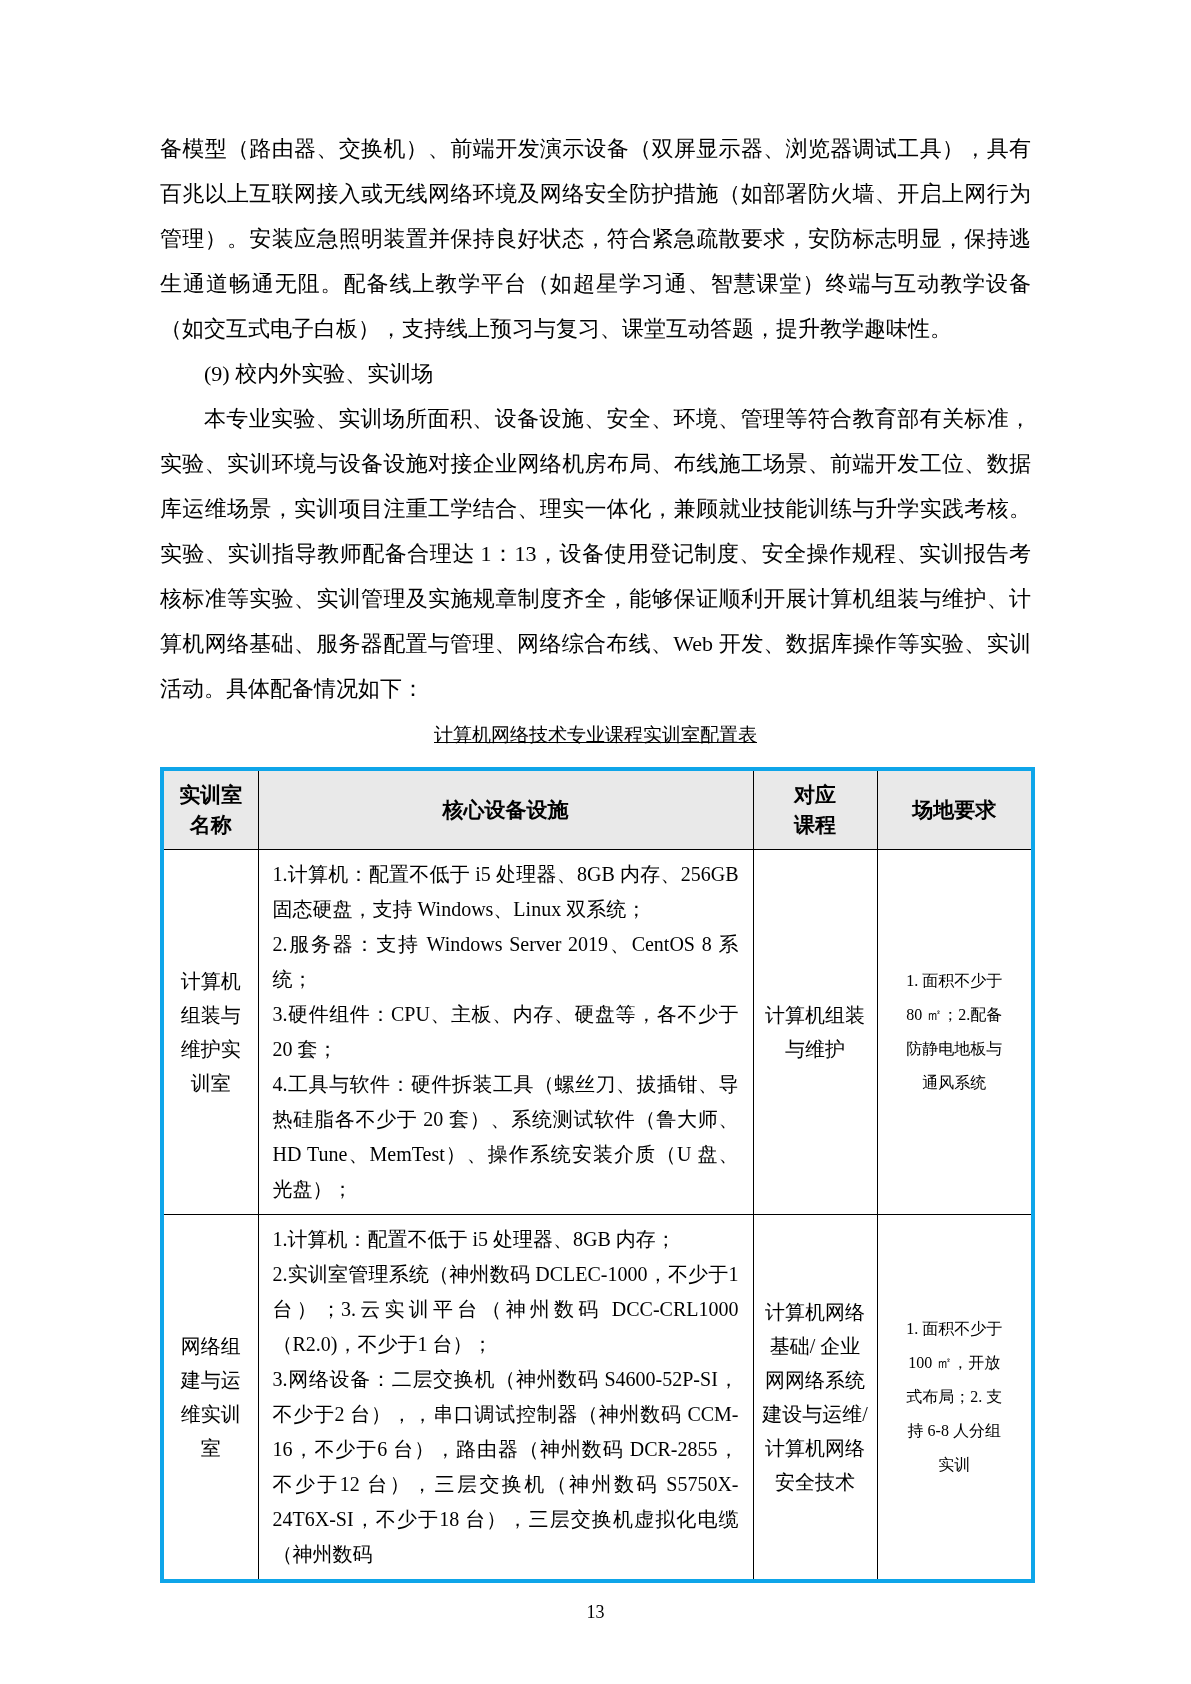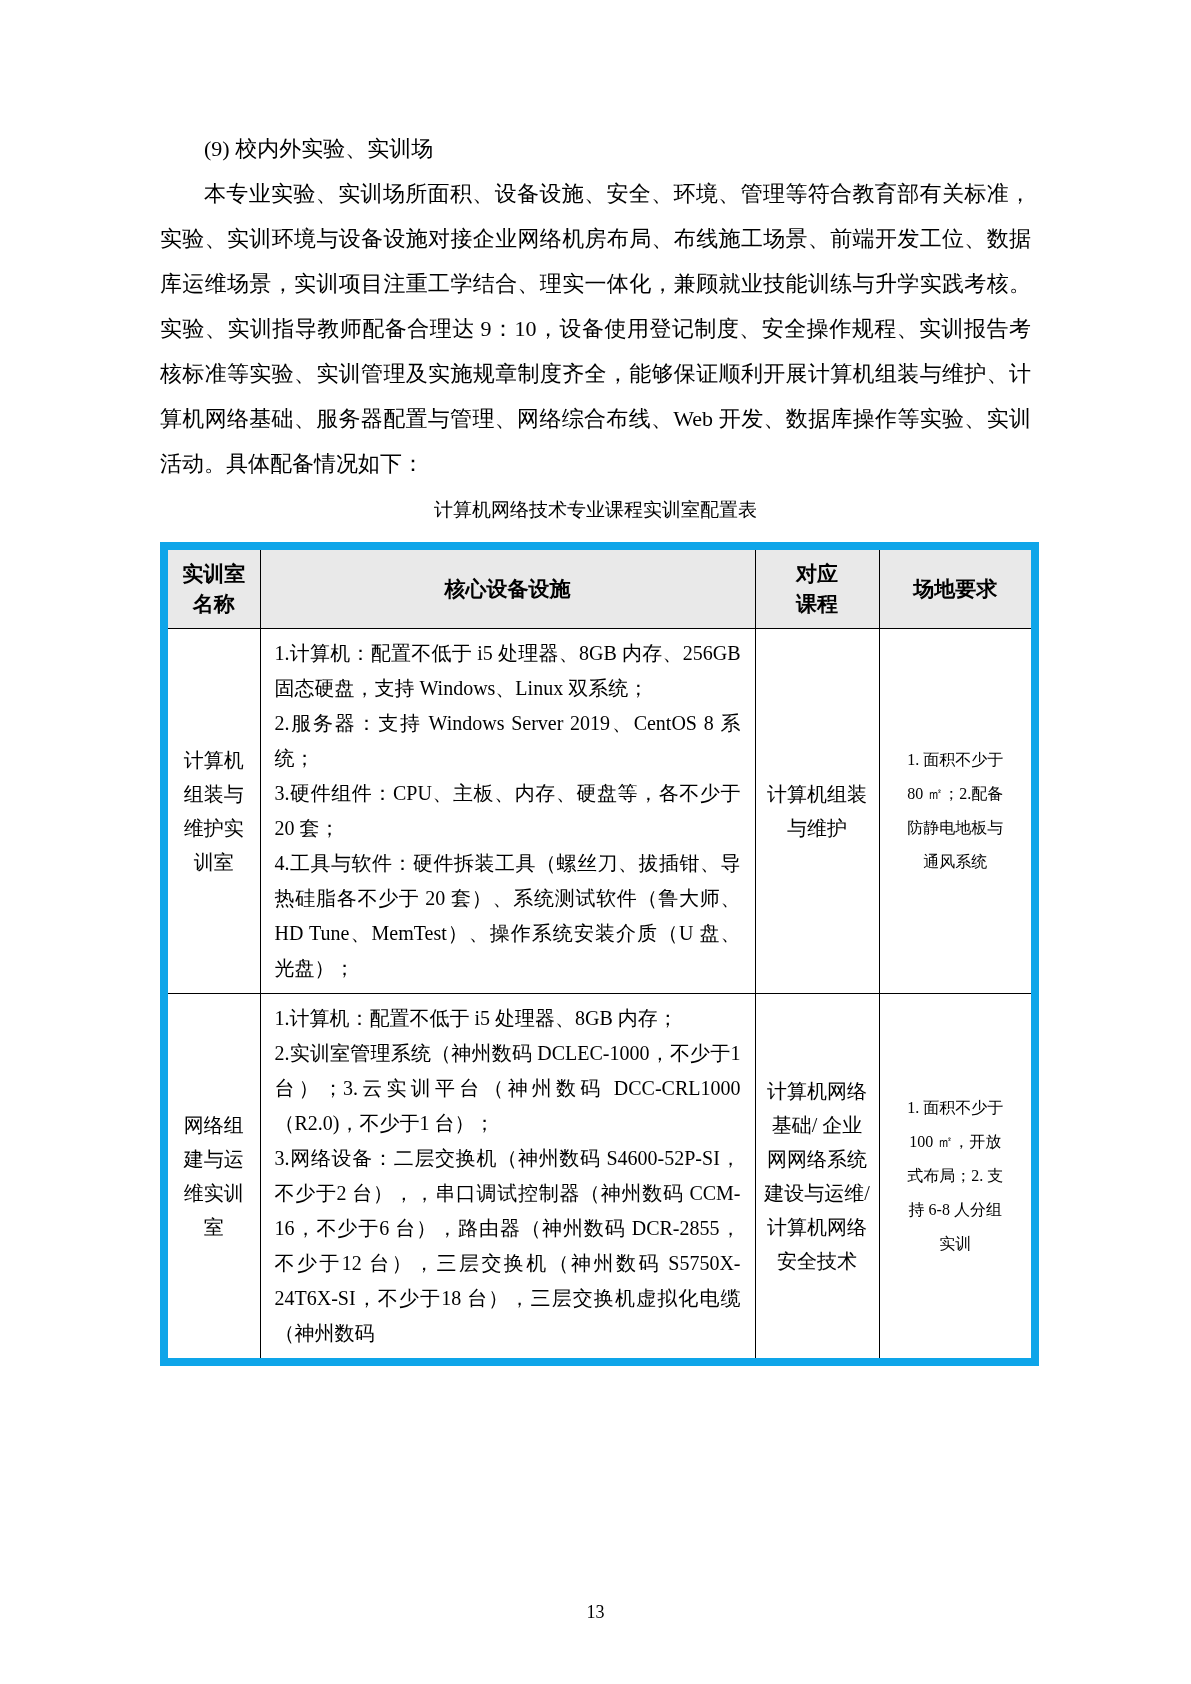--- a/index.html
+++ b/index.html
@@ -18,26 +18,27 @@
     line-height:45px;
     text-align:justify;
     word-break:break-all;
   }
   p.indent { text-indent:44px; }
   .table-caption {
     font-size:19px;
     line-height:32px;
     text-align:center;
     margin:8px 0 4px 0;
+    text-decoration:underline;
   }
   table.config {
     border-collapse:collapse;
     width:871px;
     table-layout:fixed;
-    border:8px solid #0ea5e9;
+    border:4px solid #0ea5e9;
     margin-top:16px;
   }
   table.config th, table.config td {
     border:1px solid #000;
     vertical-align:middle;
     word-break:break-word;
   }
   table.config th {
     background:#e9e9e9;
     font-weight:bold;
@@ -80,24 +81,25 @@
     font-size:18px;
     margin-top:36px;
   }
 </style>
 </head>
 <body>
 
 <div class="page">
   <div class="content">
 
+    <p class="body-text">备模型（路由器、交换机）、前端开发演示设备（双屏显示器、浏览器调试工具），具有百兆以上互联网接入或无线网络环境及网络安全防护措施（如部署防火墙、开启上网行为管理）。安装应急照明装置并保持良好状态，符合紧急疏散要求，安防标志明显，保持逃生通道畅通无阻。配备线上教学平台（如超星学习通、智慧课堂）终端与互动教学设备（如交互式电子白板），支持线上预习与复习、课堂互动答题，提升教学趣味性。</p>
 
     <p class="body-text indent">(9) 校内外实验、实训场</p>
 
-    <p class="body-text indent">本专业实验、实训场所面积、设备设施、安全、环境、管理等符合教育部有关标准，实验、实训环境与设备设施对接企业网络机房布局、布线施工场景、前端开发工位、数据库运维场景，实训项目注重工学结合、理实一体化，兼顾就业技能训练与升学实践考核。实验、实训指导教师配备合理达 9：10，设备使用登记制度、安全操作规程、实训报告考核标准等实验、实训管理及实施规章制度齐全，能够保证顺利开展计算机组装与维护、计算机网络基础、服务器配置与管理、网络综合布线、Web 开发、数据库操作等实验、实训活动。具体配备情况如下：</p>
+    <p class="body-text indent">本专业实验、实训场所面积、设备设施、安全、环境、管理等符合教育部有关标准，实验、实训环境与设备设施对接企业网络机房布局、布线施工场景、前端开发工位、数据库运维场景，实训项目注重工学结合、理实一体化，兼顾就业技能训练与升学实践考核。实验、实训指导教师配备合理达 1：13，设备使用登记制度、安全操作规程、实训报告考核标准等实验、实训管理及实施规章制度齐全，能够保证顺利开展计算机组装与维护、计算机网络基础、服务器配置与管理、网络综合布线、Web 开发、数据库操作等实验、实训活动。具体配备情况如下：</p>
 
     <div class="table-caption">计算机网络技术专业课程实训室配置表</div>
 
     <table class="config">
       <colgroup>
         <col style="width:96px">
         <col style="width:495px">
         <col style="width:124px">
         <col style="width:156px">
       </colgroup>

